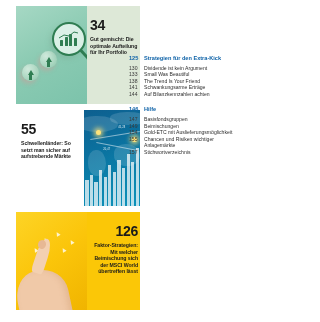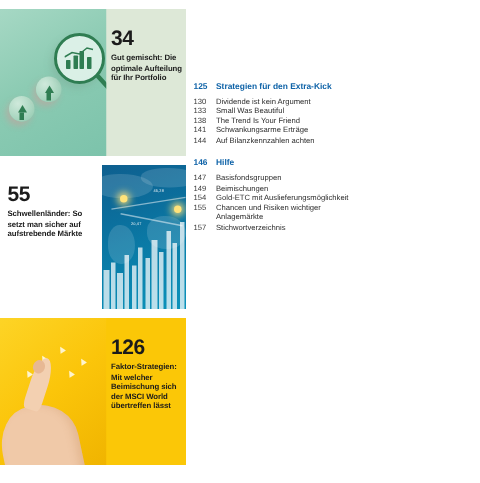--- a/index.html
+++ b/index.html
@@ -18,21 +18,21 @@
     position: absolute;
     inset: 0;
     width: 247px;
     height: 322px;
     background: #ffffff;
   }
 
   
   .left-col {
     position: absolute;
-    left: 0;
+    left: 16px;
     top: 0;
     width: 124px;
     height: 322px;
   }
   .feature {
     position: absolute;
     left: 0;
     width: 124px;
     overflow: hidden;
     display: flex;
@@ -43,21 +43,21 @@
 
   
   .img-half { position: relative; overflow: hidden; }
   .txt-half { position: relative; }
 
   .f1-img { width: 74px; height: 100%; background: linear-gradient(150deg,#a6d8c4 0%,#8ccbb3 45%,#7cc3ab 100%); }
   .f1-txt { width: 50px; height: 100%; background: #dde8d7; }
   .f2-txt { width: 65px; height: 100%; background: #ffffff; }
   .f2-img { width: 59px; height: 100%; background: linear-gradient(160deg,#0e5f8f 0%,#0b6f9d 35%,#0a83ad 70%,#0d93bb 100%); }
   .f3-img { width: 74px; height: 100%; background: linear-gradient(140deg,#fdd426 0%,#fbc50a 50%,#f0b400 100%); }
-  .f3-txt { width: 50px; height: 100%; background: #fbc707; }
+  .f3-txt { width: 50px; height: 100%; background: #fbc707; text-align: right; }
 
   .kicker-num {
     font-weight: bold;
     font-size: 14px;
     line-height: 14px;
     color: #1b1b1b;
     letter-spacing: -0.3px;
   }
   .kicker-body {
     font-weight: bold;

